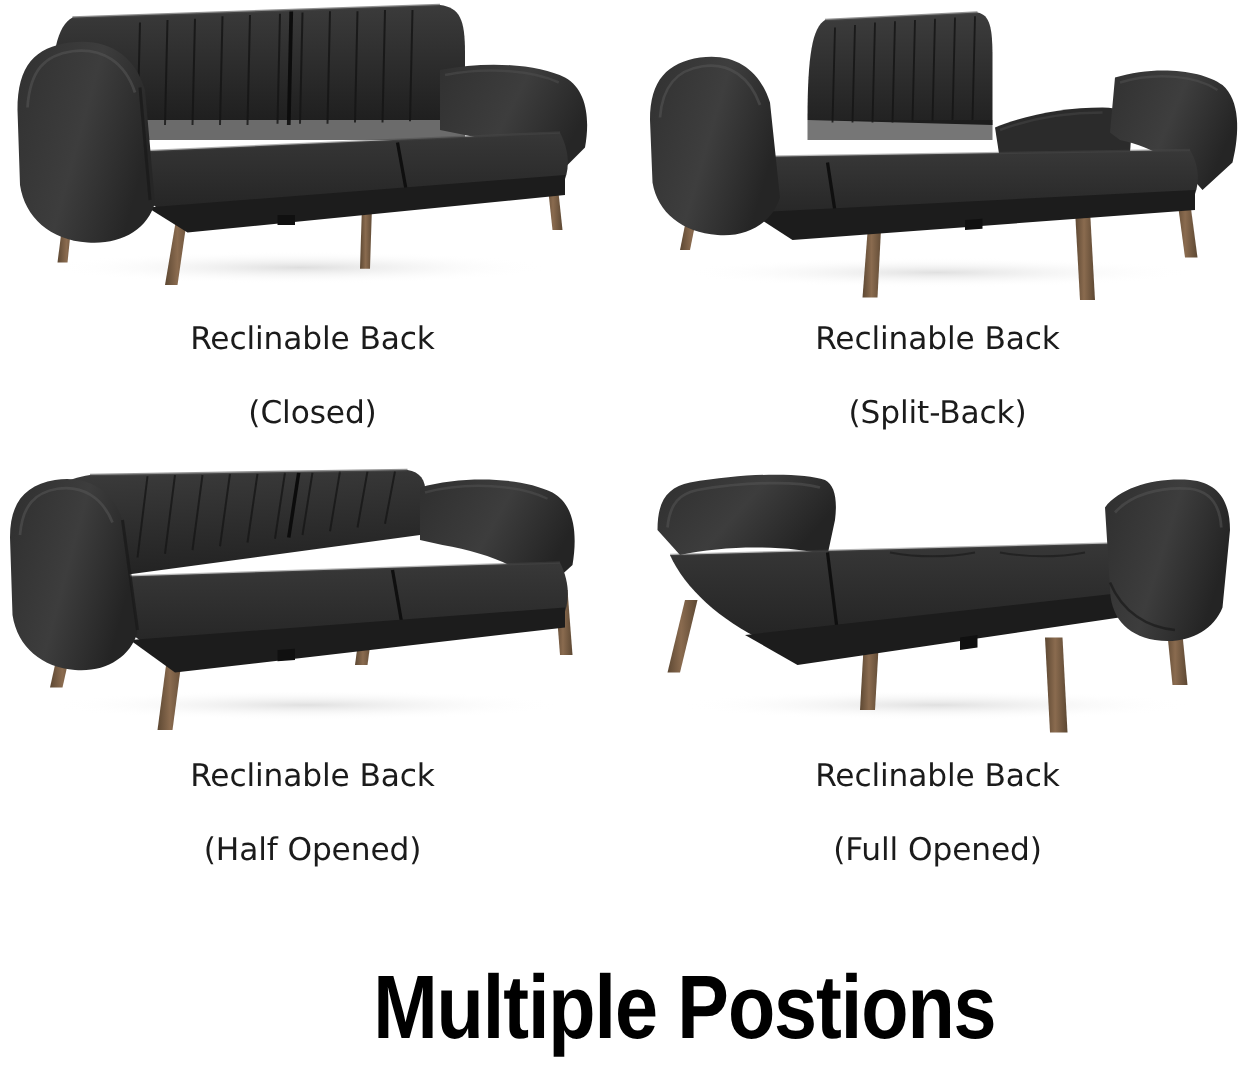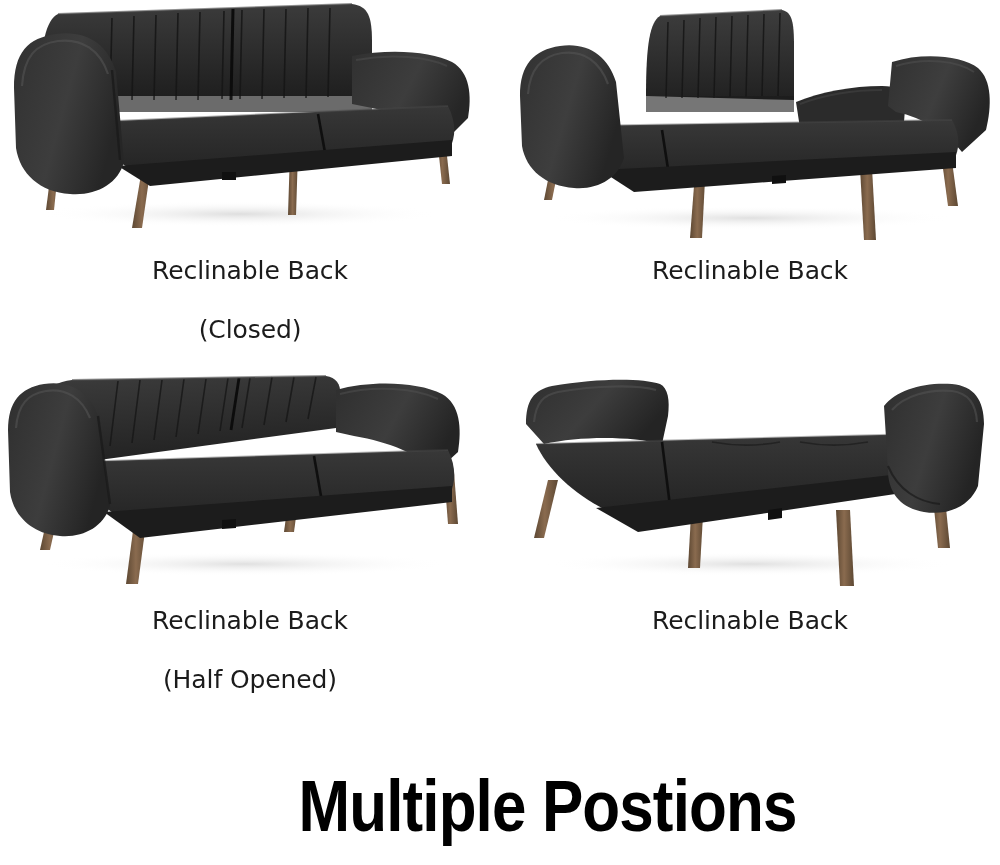--- a/index.html
+++ b/index.html
@@ -204,20 +204,21 @@
 
           <path d="M100 170 L456 152 L456 168 L134 192 Z" fill="#1c1c1c"></path>
           <path d="M272 176 L286 175 L286 183 L272 184 Z" fill="#101010"></path>
 
           <path d="M20 96 C20 64 34 50 60 46 C88 42 108 56 116 82 L124 158 C118 178 98 190 74 188 C46 186 26 170 22 146 Z" fill="url(#g2arm)"></path>
           <path d="M28 94 C30 68 42 56 62 53 C84 50 100 62 108 84" stroke="#565656" stroke-width="2.2" fill="none" opacity="0.55"></path>
         </svg>
       </div>
       <div class="caption">
         <span>Reclinable Back</span>
+        <span class="line2">(Split-Back)</span>
       </div>
     </div>
 
     <div class="cell">
       <div class="sofa-stage">
         <svg viewBox="0 0 500 250" xmlns="http://www.w3.org/2000/svg">
           <defs>
             <linearGradient id="g3back" x1="0" y1="0" x2="0.2" y2="1">
               <stop offset="0" stop-color="#3c3c3c"></stop>
                 <stop offset="1" stop-color="#212121"></stop>
@@ -320,20 +321,21 @@
           <path d="M96 158 L436 120 L436 138 L138 182 Z" fill="#1c1c1c"></path>
           <path d="M268 160 L282 158 L282 168 L268 170 Z" fill="#101010"></path>
 
           <path d="M384 56 C396 40 424 32 452 34 C474 36 484 50 484 74 L478 136 C470 156 448 166 424 162 C400 158 388 142 388 120 Z" fill="url(#g4arm)"></path>
           <path d="M392 60 C404 46 428 39 452 41 C468 43 476 54 477 72" stroke="#545454" stroke-width="2.2" fill="none" opacity="0.55"></path>
           <path d="M388 116 C398 140 418 152 440 154" stroke="#1a1a1a" stroke-width="2" fill="none" opacity="0.7"></path>
         </svg>
       </div>
       <div class="caption">
         <span>Reclinable Back</span>
+        <span class="line2">(Full Opened)</span>
       </div>
     </div>
 
   </div>
 
   <div class="banner">
     <span class="banner-title">Multiple Postions</span>
   </div>
 
 </div>

